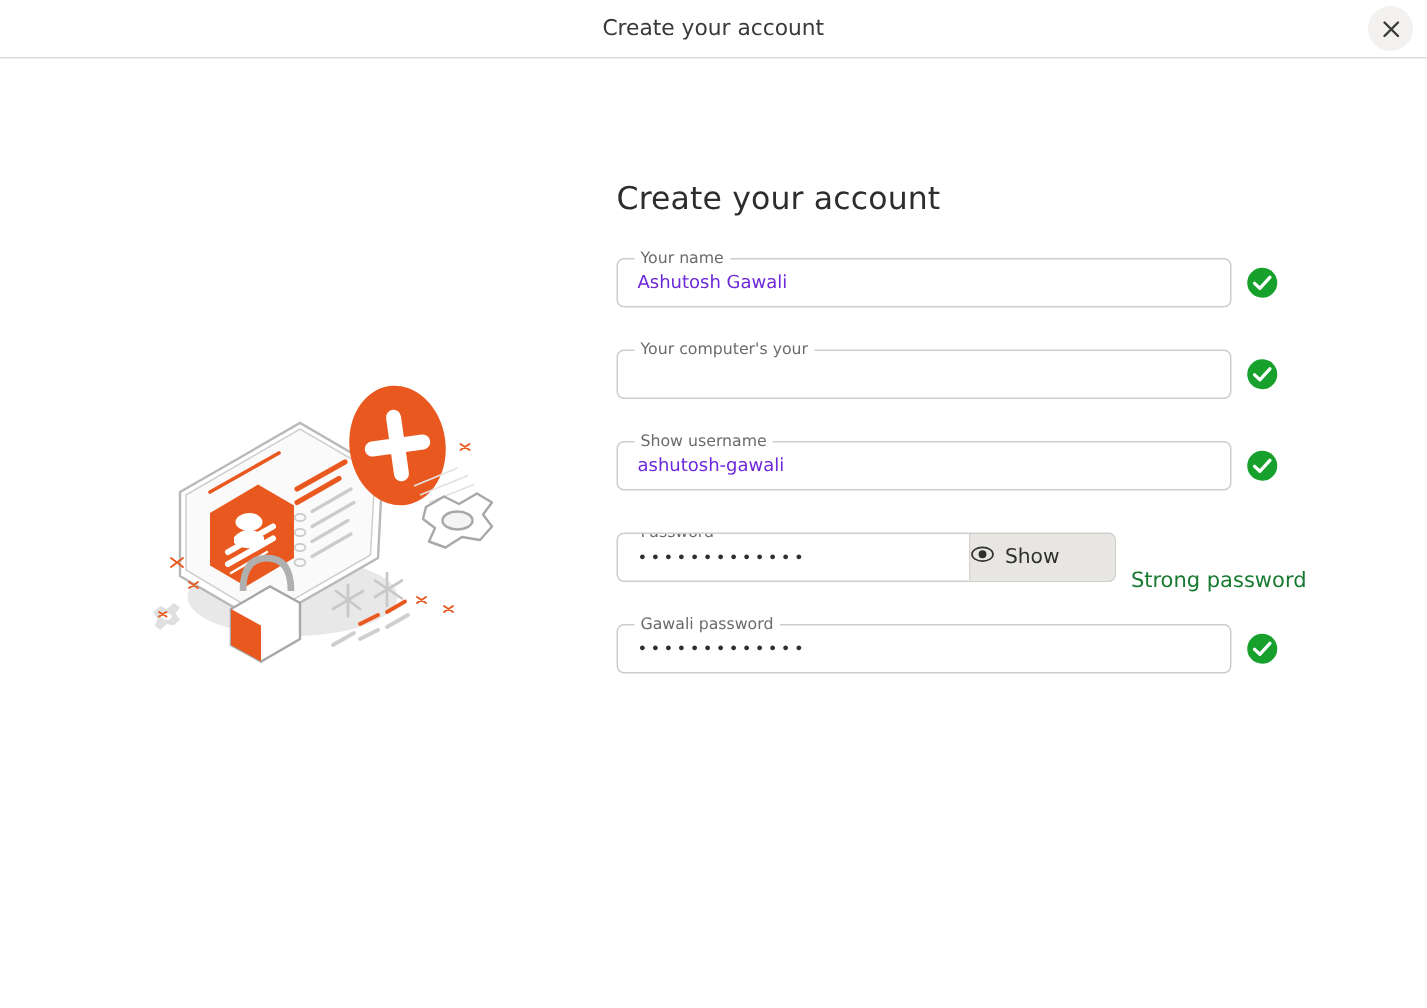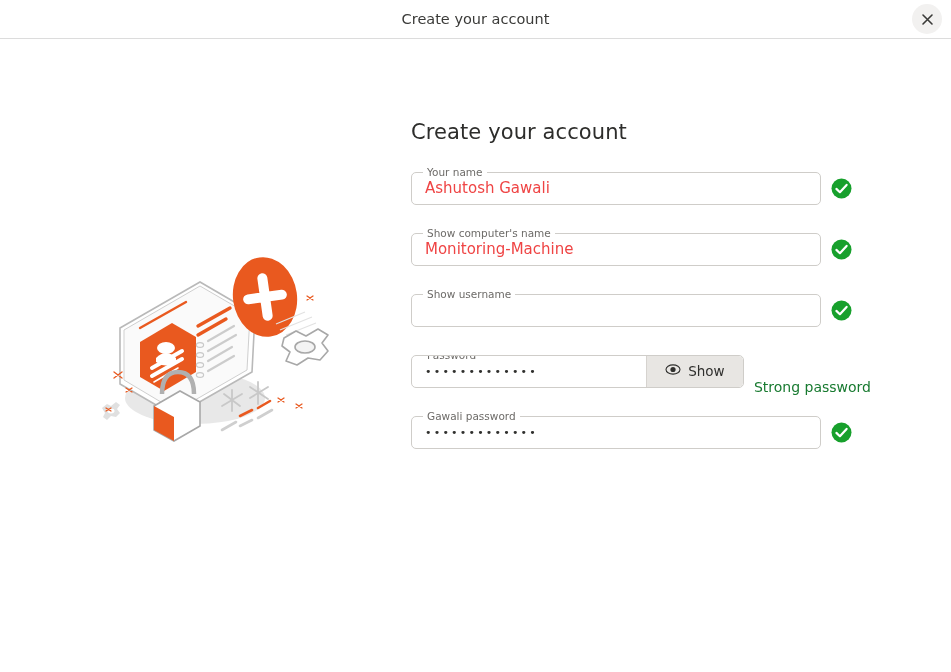--- a/index.html
+++ b/index.html
@@ -86,22 +86,22 @@
     top: -7px; left: 11px;
     background: #ffffff;
     padding: 0 4px;
     font-size: 10.5px;
     color: #6d6b68;
     line-height: 12px;
     white-space: nowrap;
   }
   .field-value {
     padding-left: 13px;
-    font-size: 15px;
-    color: #ef4444;
+    font-size: 12px;
+    color: #6d28d9;
     flex: 1;
     white-space: nowrap;
     overflow: hidden;
     background: transparent;
     border: none;
     outline: none;
     font-family: inherit;
   }
   .field-value.pw {
     font-size: 11px;
@@ -110,21 +110,20 @@
   }
 
   .show-btn {
     height: 31px;
     min-width: 97px;
     background: #e8e6e3;
     border: none;
     border-left: 1px solid #d6d3cf;
     display: flex;
     align-items: center;
-    justify-content: center;
     gap: 7px;
     cursor: pointer;
     font-size: 13.5px;
     color: #2f2f2d;
     font-family: inherit;
     border-radius: 0 4px 4px 0;
   }
 
   .valid-icon {
     margin-left: 10px;
@@ -247,34 +246,34 @@
       <span class="valid-icon">
         <svg width="21" height="21" viewBox="0 0 21 21">
           <circle cx="10.5" cy="10.5" r="10" fill="#17a02c"></circle>
           <path d="M5.4 10.9 L8.9 14.2 L15.6 6.9" stroke="#ffffff" stroke-width="2.2" fill="none" stroke-linecap="round" stroke-linejoin="round"></path>
         </svg>
       </span>
     </div>
 
     <div class="field-row">
       <div class="field-box">
-        <span class="field-label">Show computer's name</span>
-        <span class="field-value">Monitoring-Machine</span>
+        <span class="field-label">Your computer's your</span>
       </div>
       <span class="valid-icon">
         <svg width="21" height="21" viewBox="0 0 21 21">
           <circle cx="10.5" cy="10.5" r="10" fill="#17a02c"></circle>
           <path d="M5.4 10.9 L8.9 14.2 L15.6 6.9" stroke="#ffffff" stroke-width="2.2" fill="none" stroke-linecap="round" stroke-linejoin="round"></path>
         </svg>
       </span>
     </div>
 
     <div class="field-row">
       <div class="field-box">
         <span class="field-label">Show username</span>
+        <span class="field-value">ashutosh-gawali</span>
       </div>
       <span class="valid-icon">
         <svg width="21" height="21" viewBox="0 0 21 21">
           <circle cx="10.5" cy="10.5" r="10" fill="#17a02c"></circle>
           <path d="M5.4 10.9 L8.9 14.2 L15.6 6.9" stroke="#ffffff" stroke-width="2.2" fill="none" stroke-linecap="round" stroke-linejoin="round"></path>
         </svg>
       </span>
     </div>
 
     <div class="field-row">

